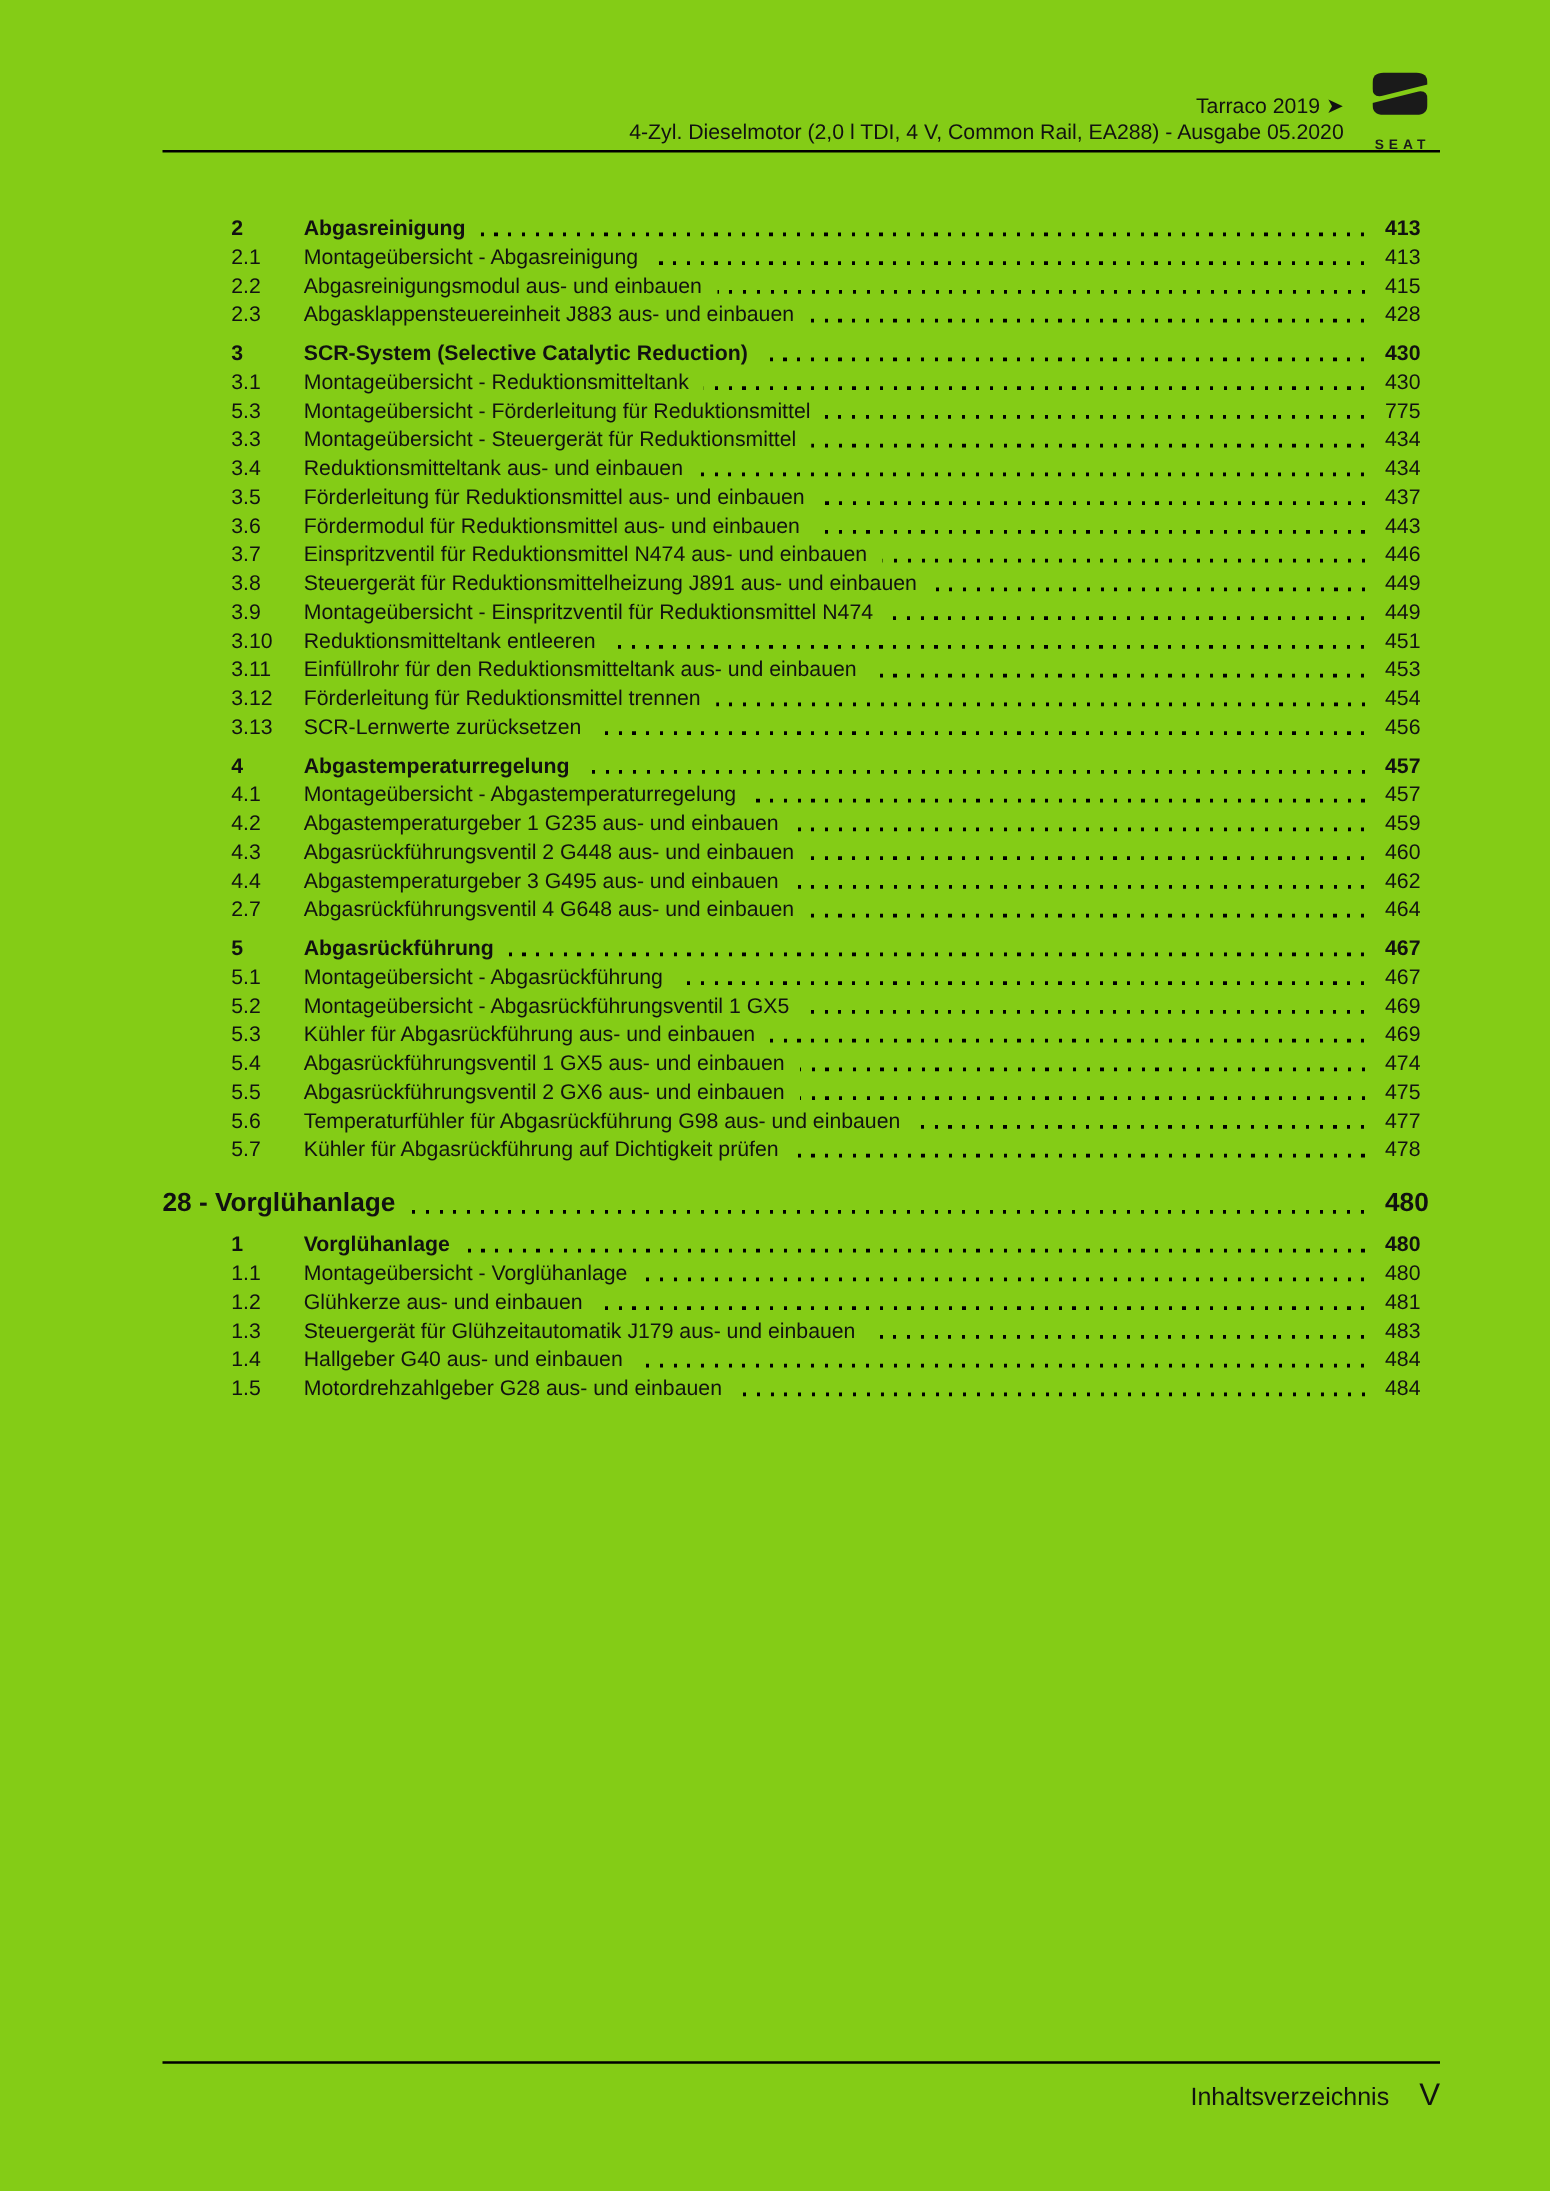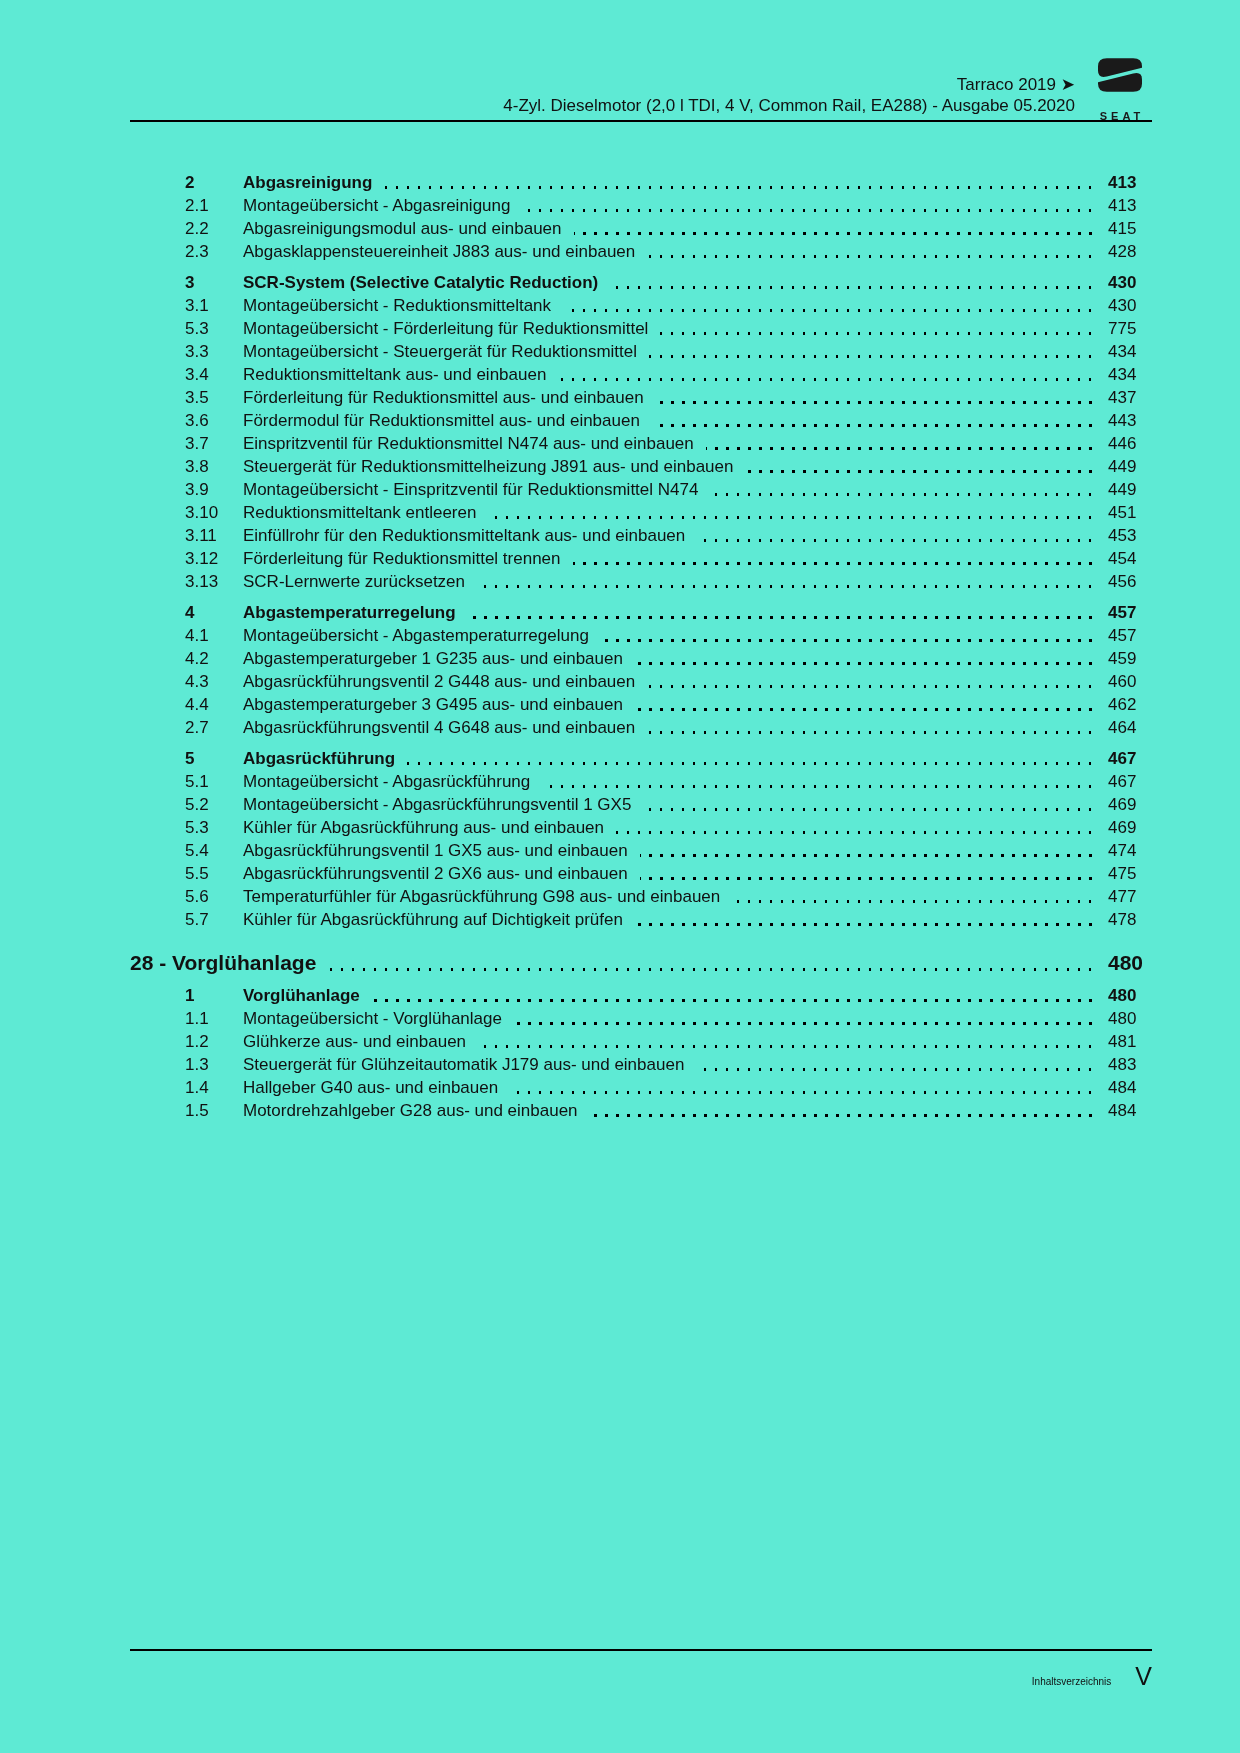--- a/index.html
+++ b/index.html
@@ -5,21 +5,21 @@
   * { margin: 0; padding: 0; box-sizing: border-box; }
   html, body { background: #ffffff; }
   body {
     width: 1240px; height: 1753px;
     font-family: "Liberation Sans", sans-serif;
     color: #111;
   }
   .page {
     position: relative;
     width: 1240px; height: 1753px;
-    background: #5eead4;
+    background: #84cc16;
     overflow: hidden;
   }
 
   
   .header-text {
     position: absolute;
     top: 74px; right: 165px;
     text-align: right;
     font-size: 17px;
     line-height: 21px;
@@ -98,21 +98,21 @@
     left: 130px; right: 88px; top: 1649px;
     border-top: 2px solid #000;
   }
   .footer-inner {
     display: flex;
     justify-content: flex-end;
     align-items: baseline;
     gap: 24px;
     padding-top: 13px;
   }
-  .footer-label { font-size: 10px; }
+  .footer-label { font-size: 20px; }
   .footer-page  { font-size: 25px; line-height: 25px; }
 </style>
 </head>
 <body>
 
 <div class="page">
 
   <div class="header-text">
     <div>Tarraco 2019 ➤</div>
     <div>4-Zyl. Dieselmotor (2,0 l TDI, 4 V, Common Rail, EA288) - Ausgabe 05.2020</div>

